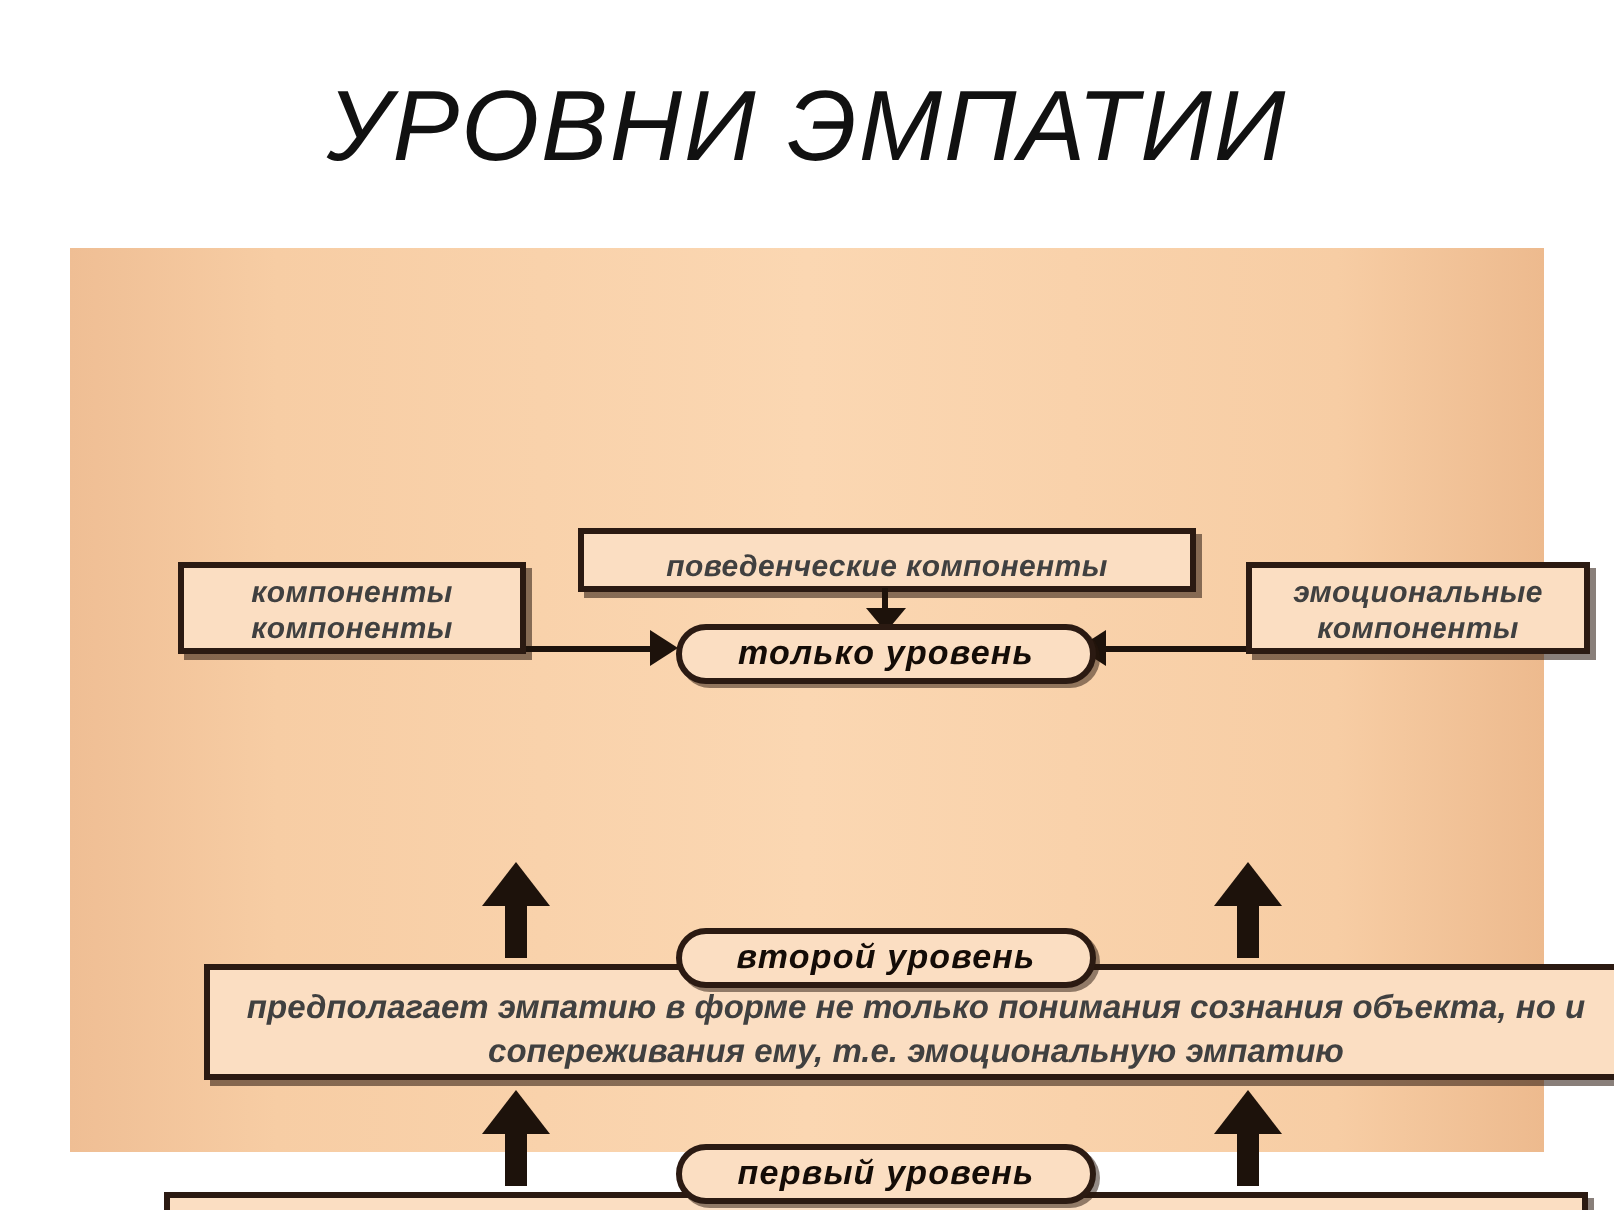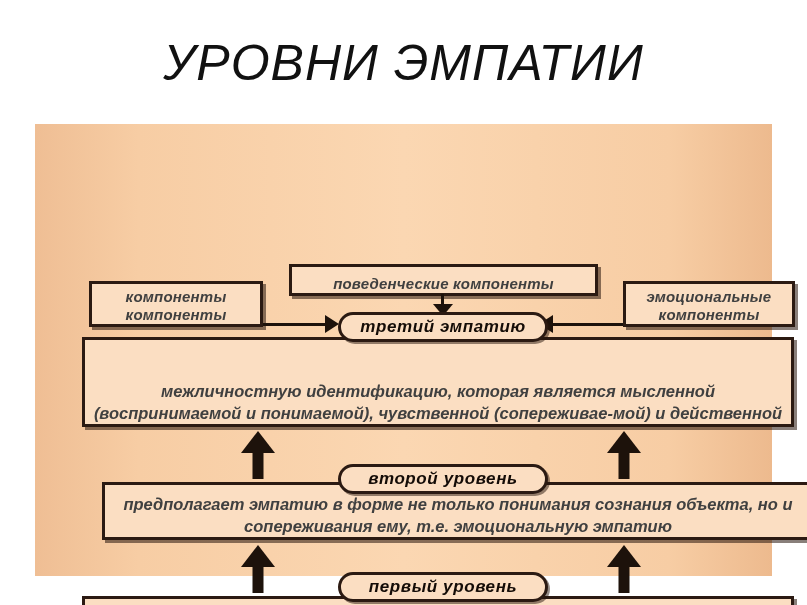--- a/index.html
+++ b/index.html
@@ -139,24 +139,21 @@
 
     <div class="hline" id="conn-cognitive-line"></div>
     <div id="conn-cognitive-head"></div>
 
     <div class="hline" id="conn-emotional-line"></div>
     <div id="conn-emotional-head"></div>
 
     <div id="conn-behavioral-line"></div>
     <div id="conn-behavioral-head"></div>
 
-    <div class="pill" id="pill-level3">третий эмпатию</div>
-    <div class="box descbox" id="box-level3-desc">
-      <span class="txt">межличностную идентификацию, которая является мысленной (воспринимаемой и понимаемой), чувственной (сопереживае-мой) и действенной</span>
-    </div>
+    <div class="pill" id="pill-level3">только уровень</div>
 
     <div class="uparrow" id="arrow-l2-to-l3-left">
       <div class="head"></div>
         <div class="shaft"></div>
     </div>
     <div class="uparrow" id="arrow-l2-to-l3-right">
       <div class="head"></div>
         <div class="shaft"></div>
     </div>
 

